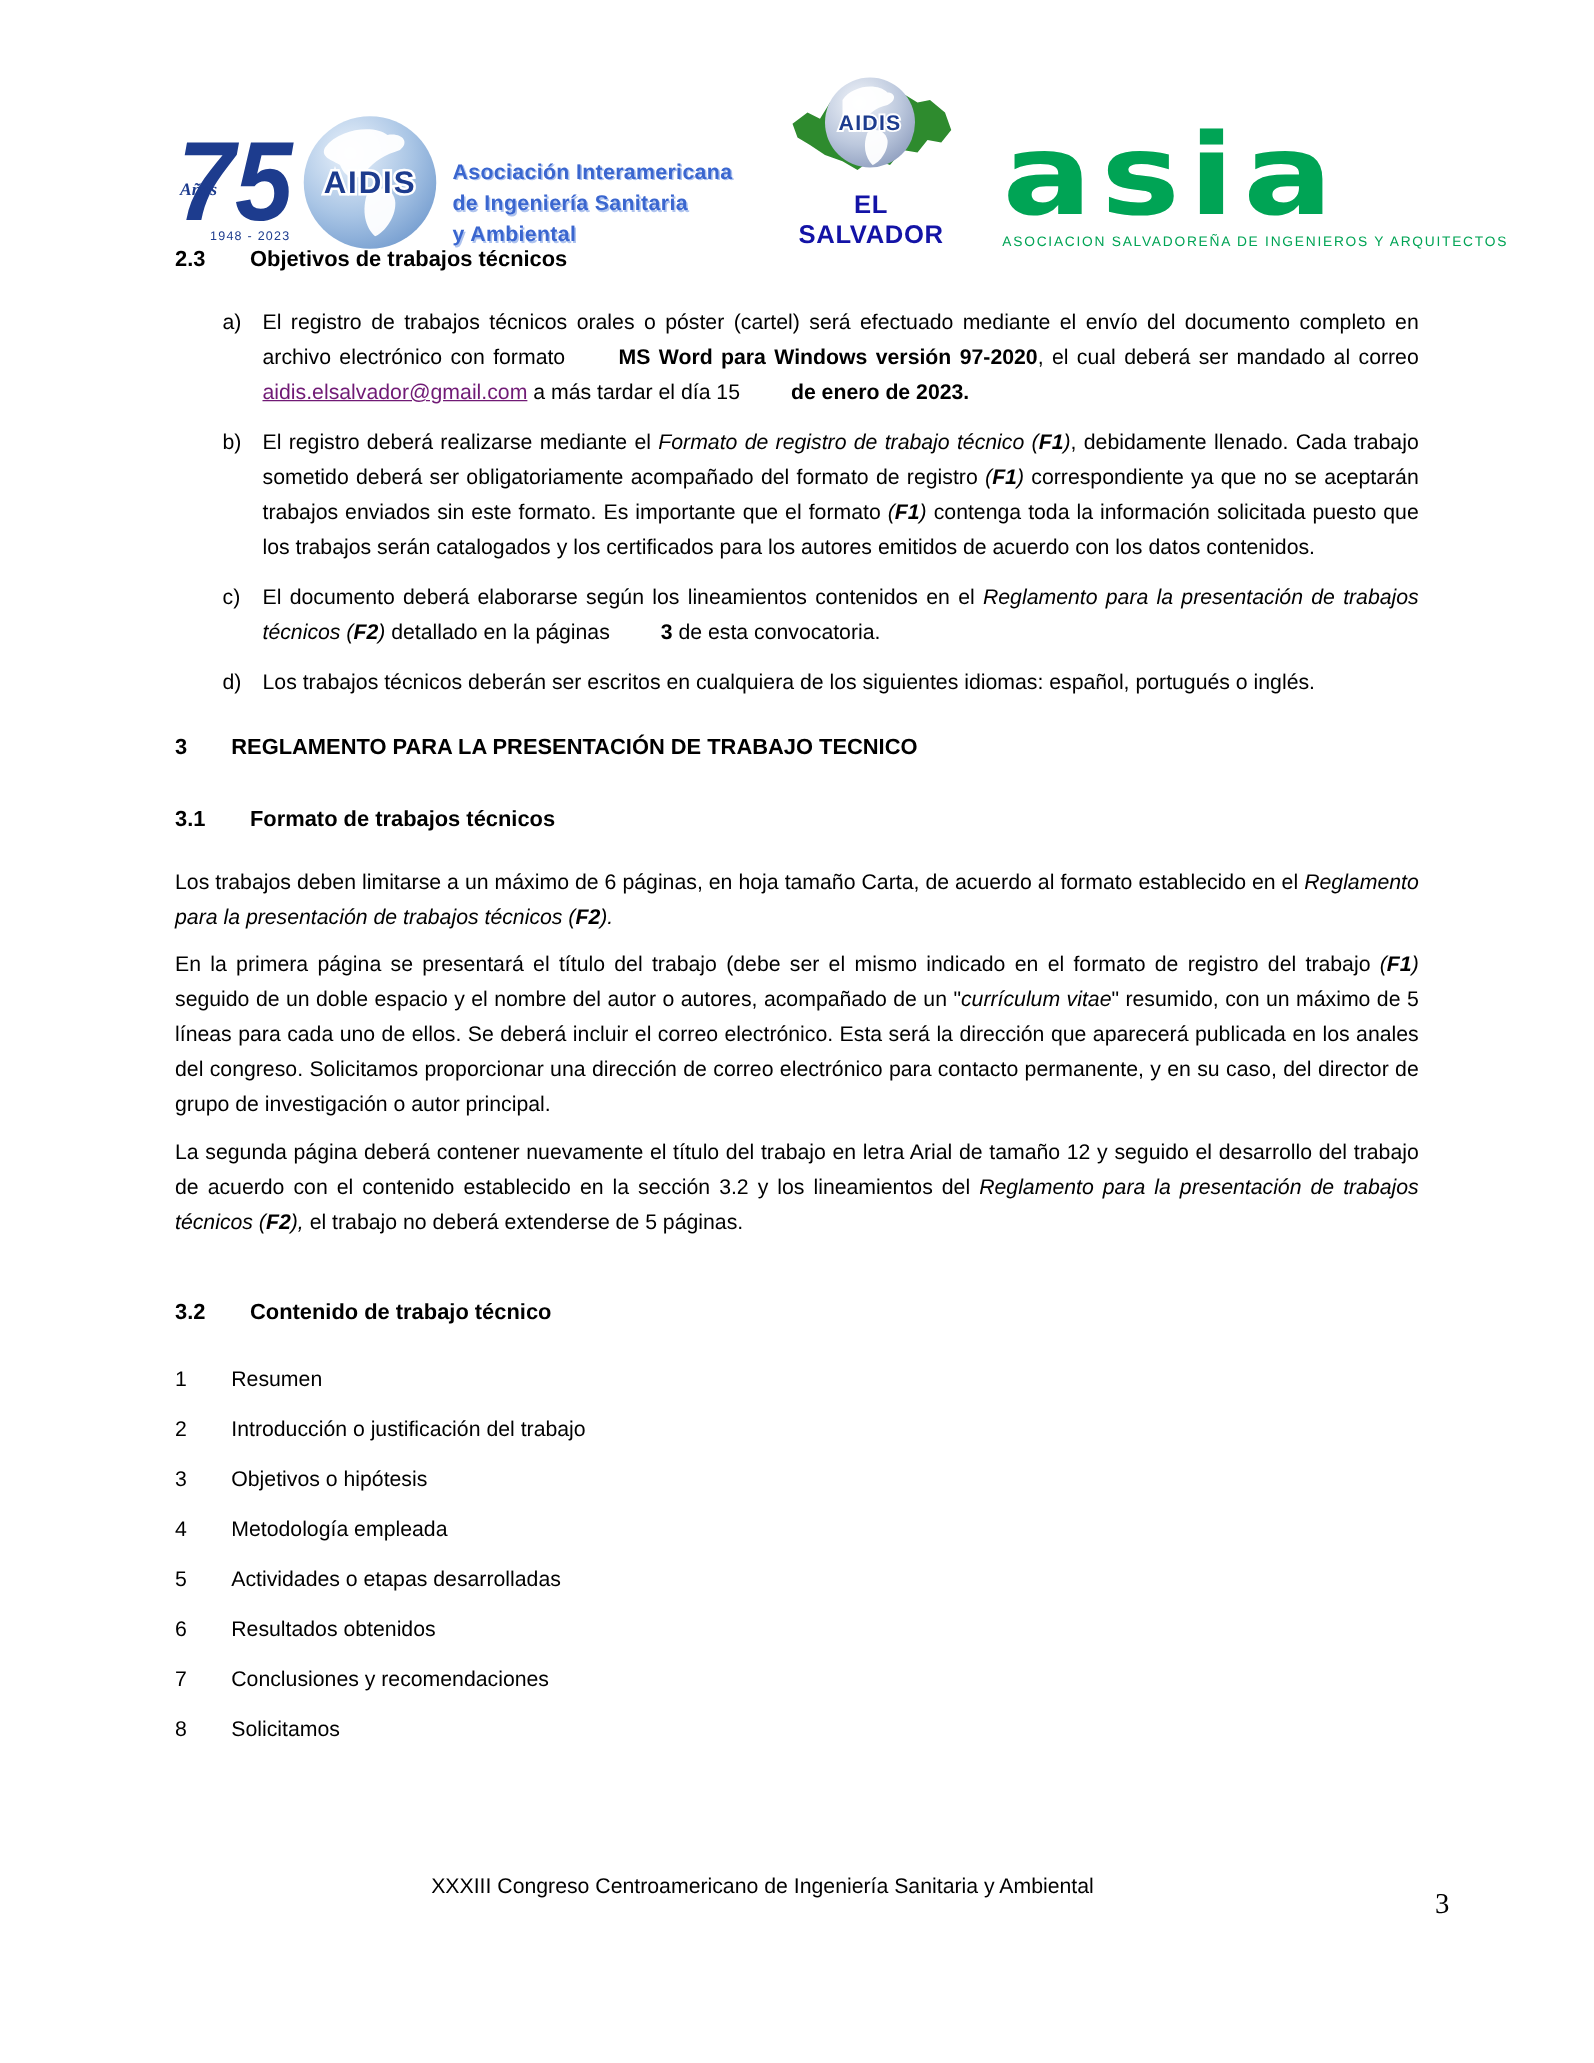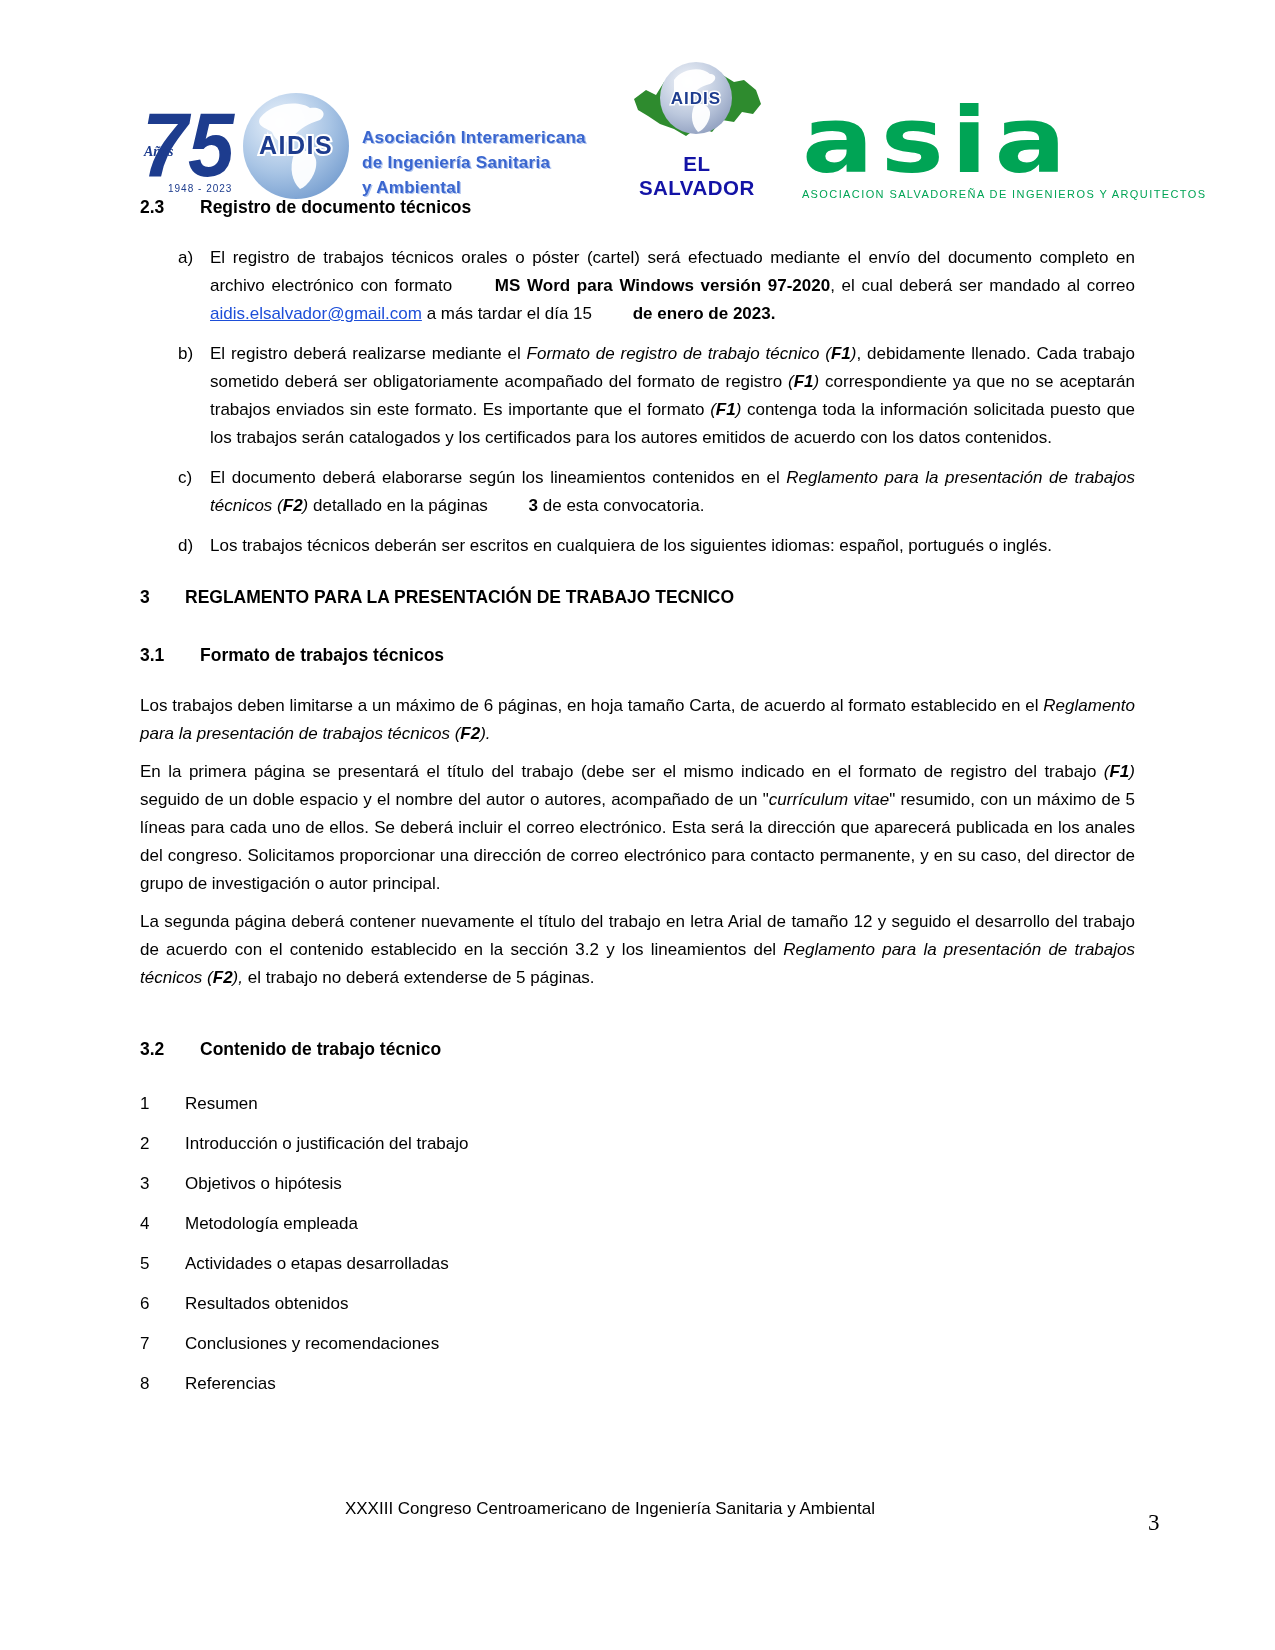--- a/index.html
+++ b/index.html
@@ -31,21 +31,21 @@
   .itext{flex:1;text-align:justify;}
   .para{margin:0 0 10px 0;line-height:28px;text-align:justify;}
   .numlist{margin-top:0;}
   .nrow{display:flex;line-height:28px;margin-bottom:12px;}
   .nnum{flex:none;width:45px;}
 
   .r-n{font-weight:normal;}
   .r-b{font-weight:bold;padding-left:36px;}
   .r-i{font-style:italic;}
   .r-bi{font-style:italic;font-weight:bold;}
-  a.r-link{color:#1d4ed8;text-decoration:underline;}
+  a.r-link{color:#701a75;text-decoration:underline;}
 
   
   .footer{position:absolute;top:1496px;left:140px;width:940px;text-align:center;font-size:17px;line-height:26px;}
   .pagenum{position:absolute;top:1510px;left:1148px;font-family:"Liberation Serif","DejaVu Serif",serif;font-size:23px;}
 </style>
 </head>
 <body>
 
 <div class="page">
 
@@ -98,21 +98,21 @@
     <div class="asialogo">
       <div class="asia-word">asia</div>
       <div class="asia-tagline">ASOCIACION SALVADOREÑA DE INGENIEROS Y ARQUITECTOS</div>
     </div>
   </div>
 
   <div class="content">
 
     <div class="heading">
       <span class="hnum">2.3</span>
-      <span>Registro de documento técnicos</span>
+      <span>Objetivos de trabajos técnicos</span>
     </div>
 
     <div class="item">
       <span class="ilabel">a)</span>
       <div class="itext"><span class="r-n">El registro de trabajos técnicos orales o póster (cartel) será efectuado mediante el envío del documento completo en archivo electrónico con formato </span><span class="r-b">MS Word para Windows versión 97-2020</span><span class="r-n">, el cual deberá ser mandado al correo </span><a href="#" class="r-link">aidis.elsalvador@gmail.com</a><span class="r-n"> a más tardar el día 15 </span><span class="r-b">de enero de 2023.</span></div>
     </div>
 
     <div class="item">
       <span class="ilabel">b)</span>
       <div class="itext"><span class="r-n">El registro deberá realizarse mediante el </span><span class="r-i">Formato de registro de trabajo técnico (</span><span class="r-bi">F1</span><span class="r-i">)</span><span class="r-n">, debidamente llenado. Cada trabajo sometido deberá ser obligatoriamente acompañado del formato de registro </span><span class="r-i">(</span><span class="r-bi">F1</span><span class="r-i">)</span><span class="r-n"> correspondiente ya que no se aceptarán trabajos enviados sin este formato. Es importante que el formato </span><span class="r-i">(</span><span class="r-bi">F1</span><span class="r-i">)</span><span class="r-n"> contenga toda la información solicitada puesto que los trabajos serán catalogados y los certificados para los autores emitidos de acuerdo con los datos contenidos.</span></div>
@@ -171,21 +171,21 @@
       <div class="nrow">
         <span class="nnum">6</span>
         <span>Resultados obtenidos</span>
       </div>
       <div class="nrow">
         <span class="nnum">7</span>
         <span>Conclusiones y recomendaciones</span>
       </div>
       <div class="nrow">
         <span class="nnum">8</span>
-        <span>Referencias</span>
+        <span>Solicitamos</span>
       </div>
     </div>
   </div>
 
   <div class="footer">
     <div>XXXIII Congreso Centroamericano de Ingeniería Sanitaria y Ambiental</div>
   </div>
   <div class="pagenum">3</div>
 
 </div>

